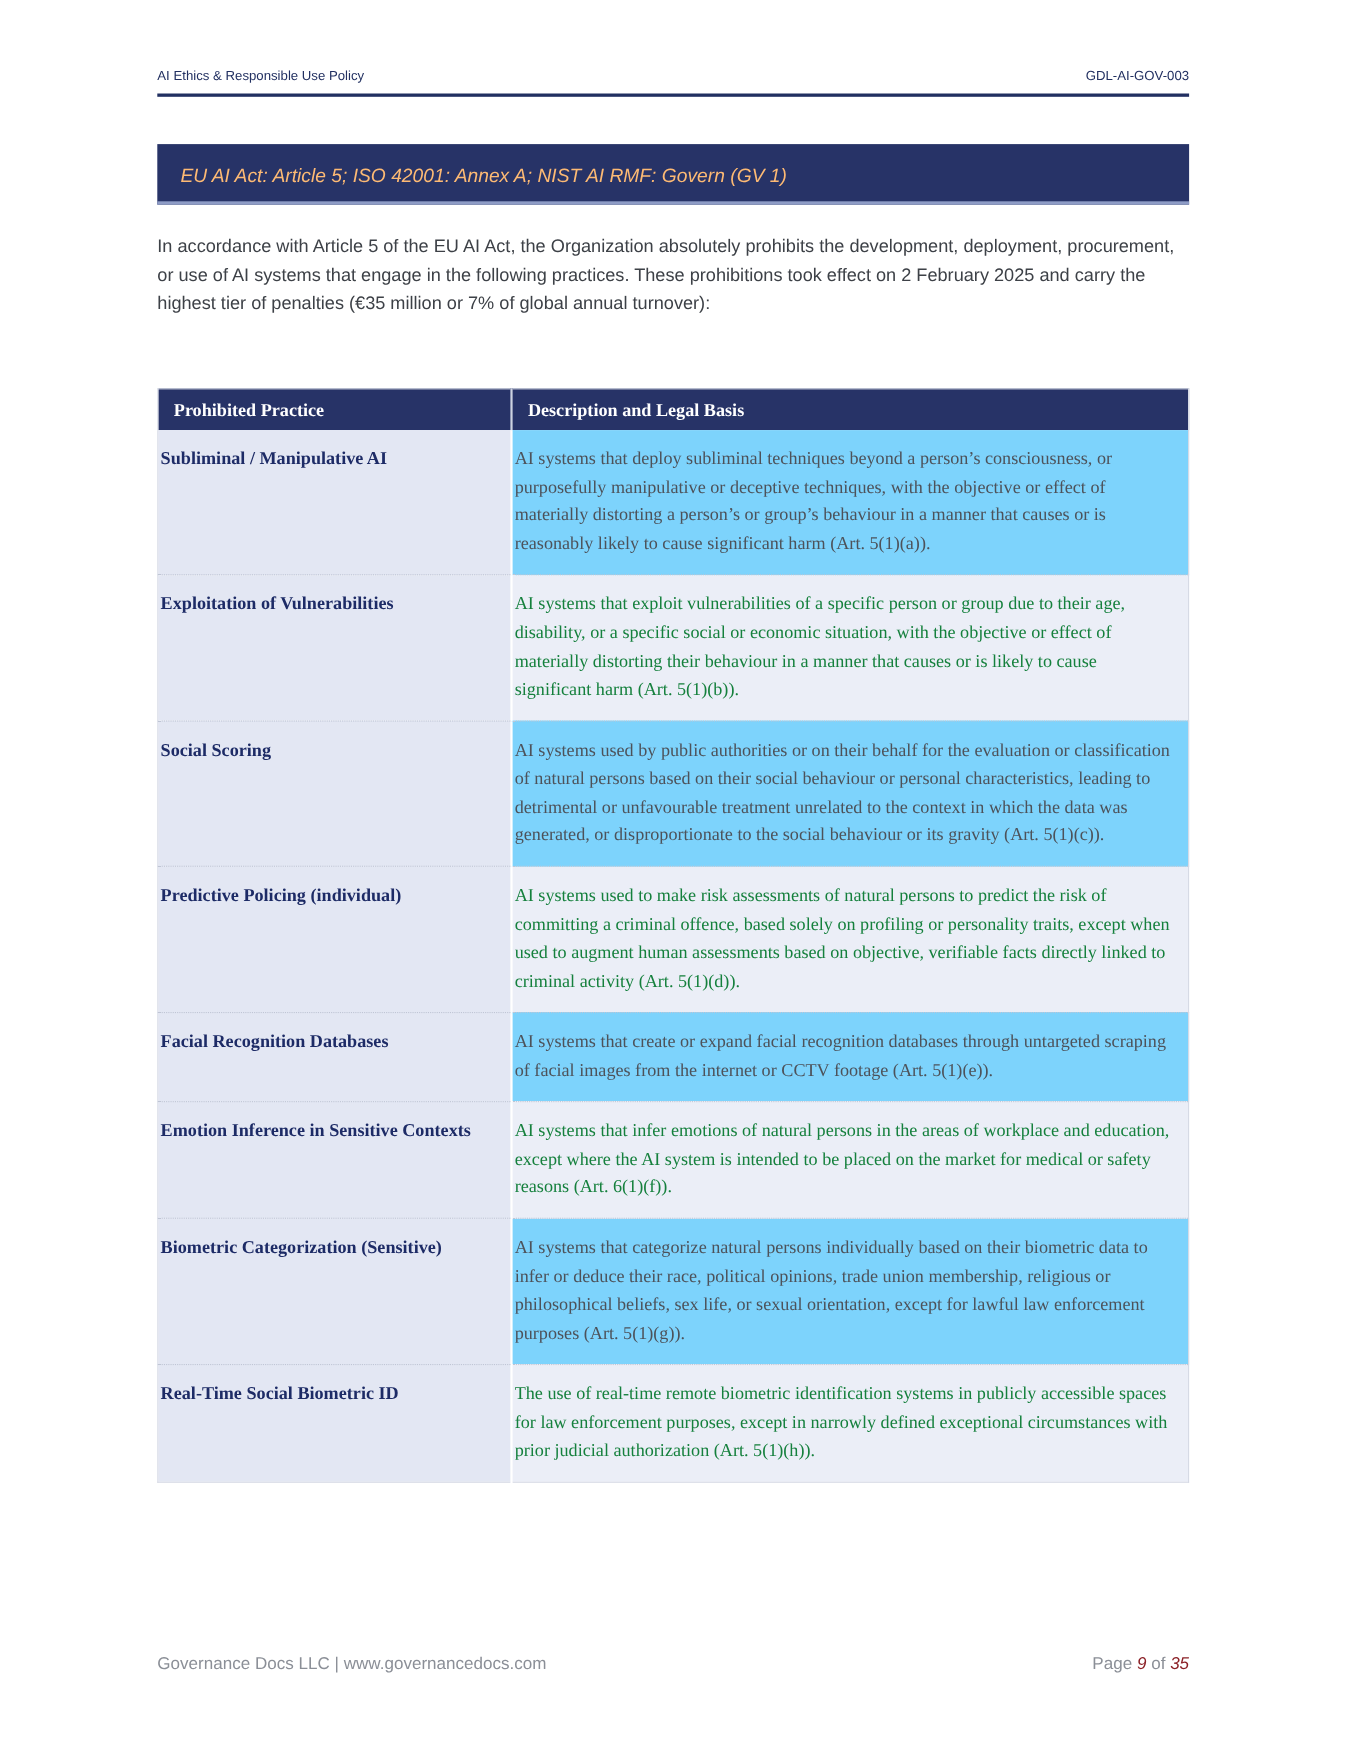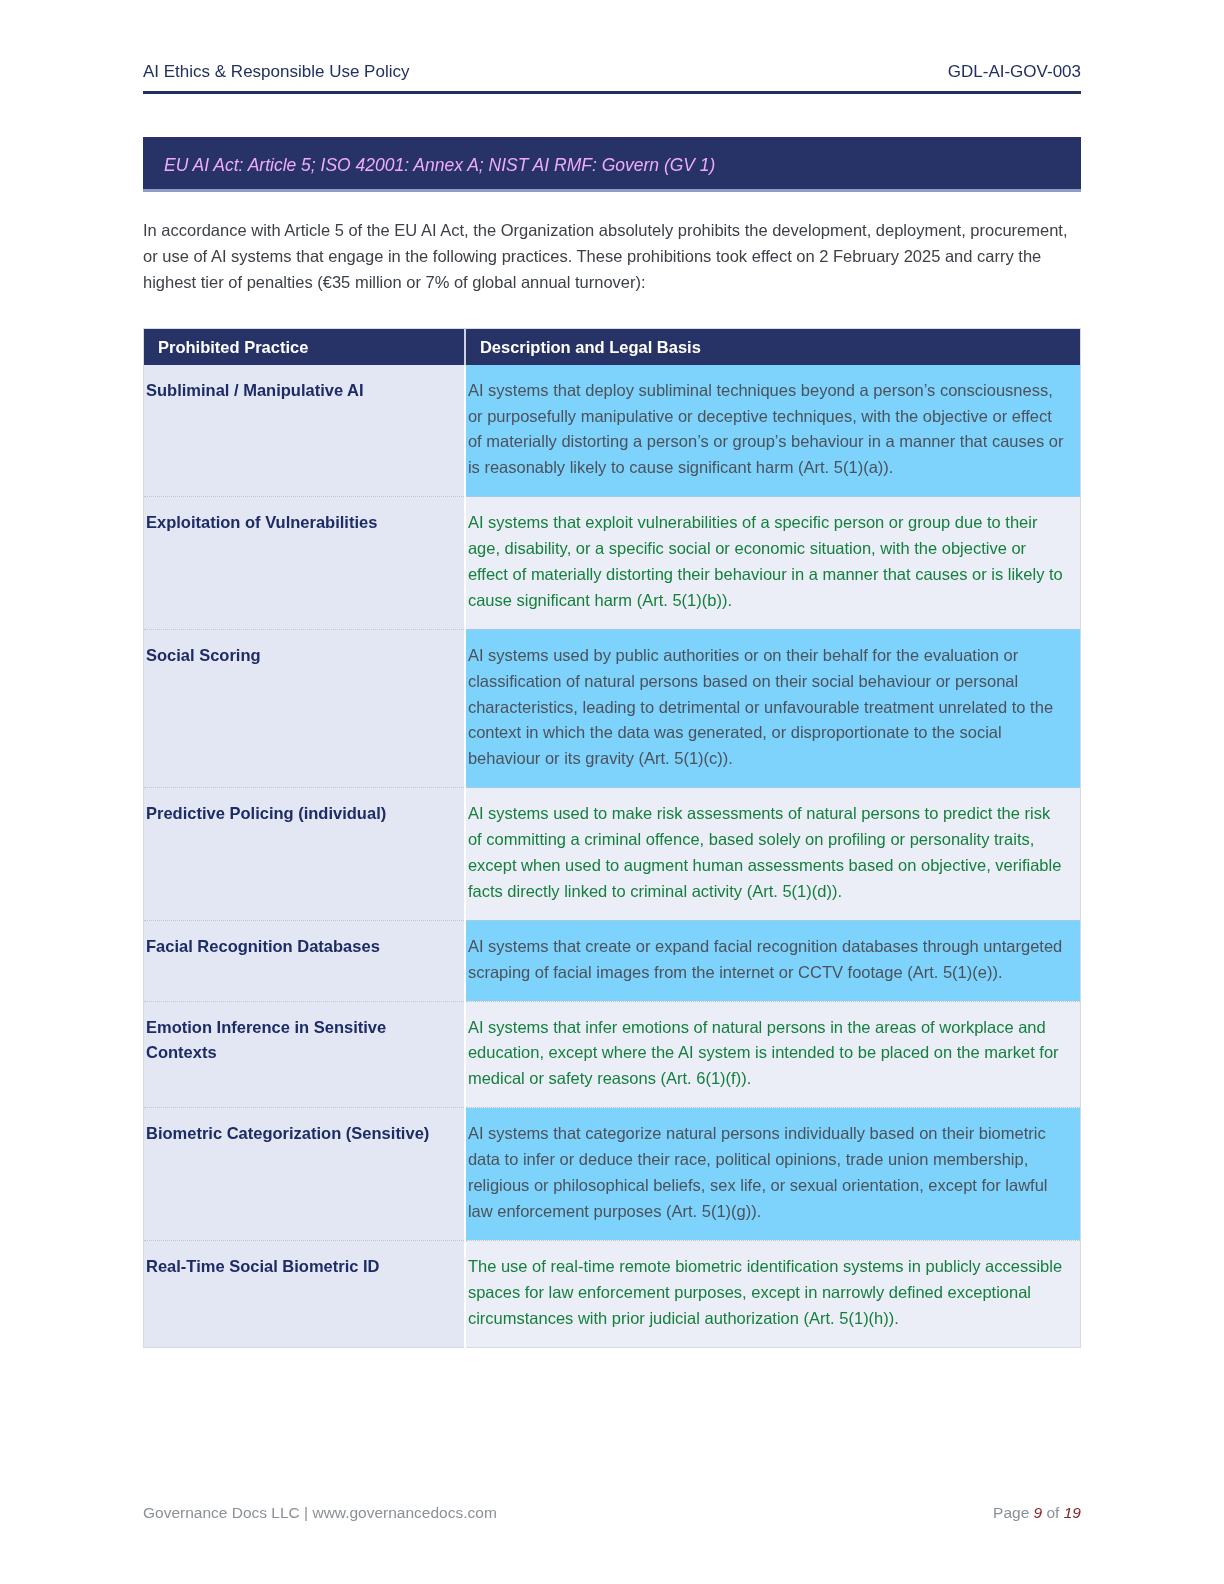--- a/index.html
+++ b/index.html
@@ -18,57 +18,58 @@
   }
   .content {
     padding: 62px 143px 0 143px;
   }
   
   .doc-header {
     display: flex;
     justify-content: space-between;
     align-items: flex-end;
     color: #223061;
-    font-size: 17px;
+    font-size: 12px;
     padding-bottom: 9px;
     border-bottom: 3px solid #223061;
   }
   
   .section-banner {
     margin-top: 43px;
     background: #273367;
     color: #ffffff;
     padding: 14px 21px 13px 21px;
     border-bottom: 3px solid #8e9cc6;
   }
   .section-banner .title {
     font-size: 21px;
     font-weight: bold;
     letter-spacing: 0.2px;
   }
   .section-banner .subtitle {
     font-size: 17.5px;
     font-style: italic;
-    color: #f0abfc;
+    color: #fdba74;
     margin-top: 4px;
   }
   
   .intro {
     margin-top: 26px;
     font-size: 16.5px;
     line-height: 1.57;
     color: #3d4147;
     max-width: 940px;
   }
   
   table.practices {
-    margin-top: 32px;
+    margin-top: 63px;
     width: 100%;
     border-collapse: collapse;
     border: 1px solid #d6dae5;
+    font-family: Liberation Serif, serif;
   }
   table.practices th {
     background: #273367;
     color: #ffffff;
     font-size: 16.5px;
     font-weight: bold;
     text-align: left;
     padding: 9px 14px 8px 14px;
     border: none;
   }
@@ -167,16 +168,16 @@
     </table>
 
   </div>
 
   <div class="doc-footer">
     <span>Governance Docs LLC | www.governancedocs.com</span>
     <span>
       <span>Page</span>
       <span class="pagenum">9</span>
       <span>of</span>
-      <span class="pagenum">19</span>
+      <span class="pagenum">35</span>
     </span>
   </div>
 </div>
 
 </body></html>

